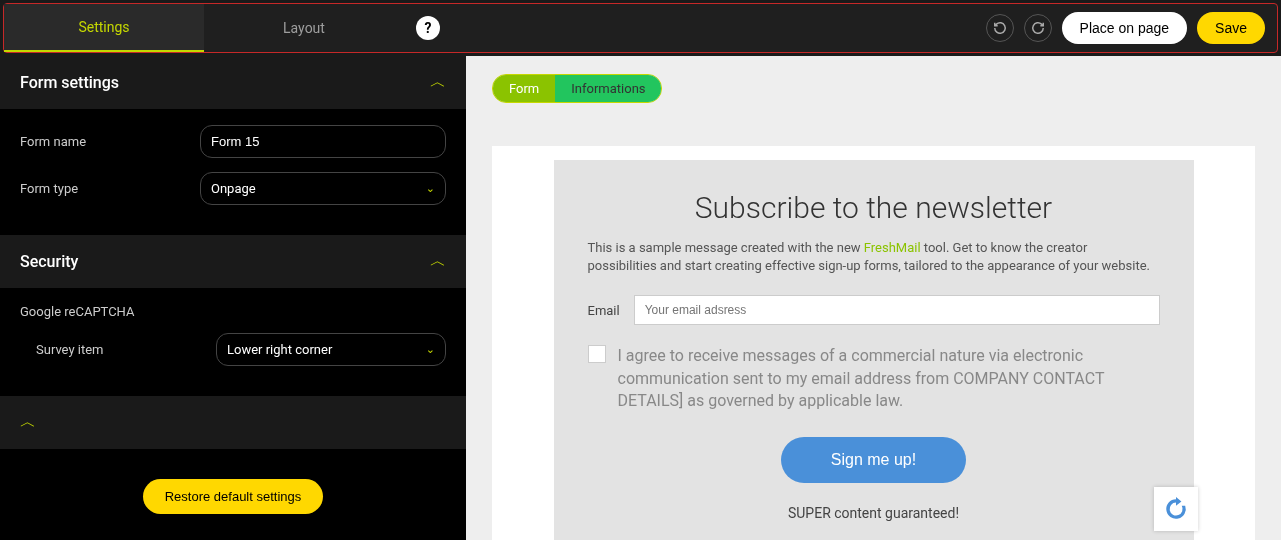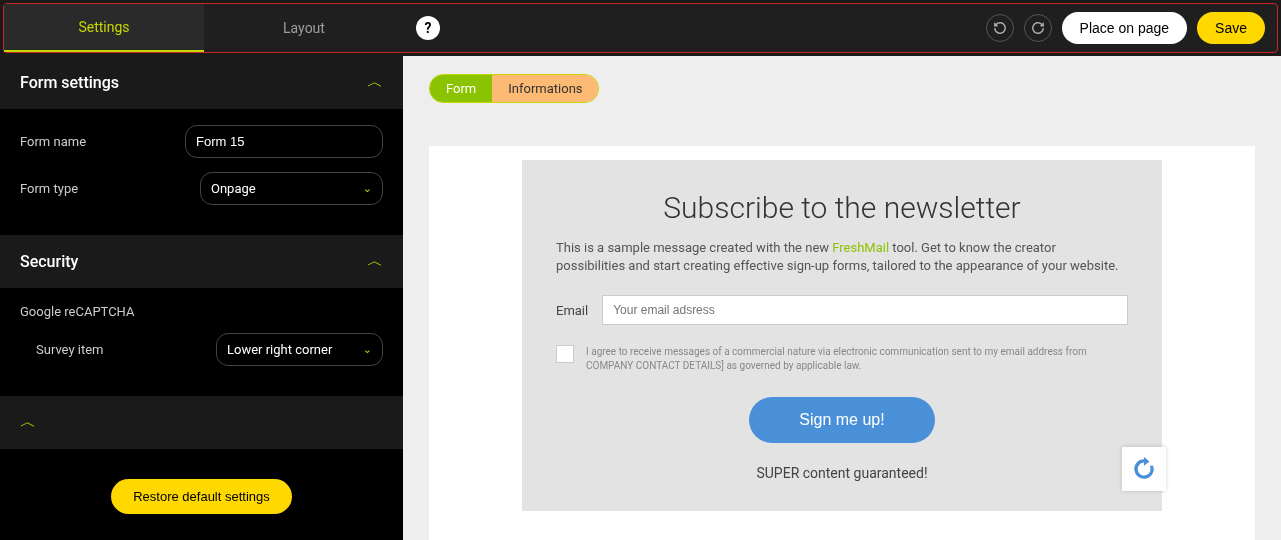--- a/index.html
+++ b/index.html
@@ -74,21 +74,21 @@
     cursor: pointer;
   }
   .btn-white { background: #fff; color: #000; }
   .btn-yellow { background: #ffd800; color: #000; font-weight: 500;}
   
   .main {
     display: flex;
     height: calc(540px - 56px);
   }
   .sidebar {
-    width: 403px;
+    width: 466px;
     background: #000;
     overflow-y: auto;
   }
   .section-header {
     background: #1a1a1a;
     padding: 16px 20px;
     font-size: 16px;
     font-weight: 500;
     display: flex;
     justify-content: space-between;
@@ -149,21 +149,21 @@
     display: flex;
     border-radius: 14px;
     overflow: hidden;
     width: 170px;
     margin-bottom: 43px;
     border: 1px solid #c5d800;
   }
   .canvas-tab {
     padding: 6px 16px;
     font-size: 13px;
-    background: #fdba74;
+    background: #22c55e;
     color: #333;
     cursor: pointer;
   }
   .canvas-tab.active {
     background: #8bc300;
     color: #fff;
   }
   .form-card {
     background: #fff;
     padding: 14px 0 30px 0;
@@ -198,21 +198,21 @@
   .email-row .elabel { font-size: 13px; color:#444; }
   .email-row input {
     flex: 1;
     padding: 7px 10px;
     border: 1px solid #ccc;
     font-size: 12px;
   }
   .consent-row {
     display: flex;
     gap: 12px;
-    font-size: 10px;
+    font-size: 16px;
     color: #888;
     line-height: 1.4;
   }
   .consent-row .cb {
     width: 18px; height: 18px; background:#fff; border:1px solid #ccc; flex-shrink:0; cursor:pointer;
   }
   .signup {
     display: block;
     margin: 24px auto 0 auto;
     background: #4a90d9;

